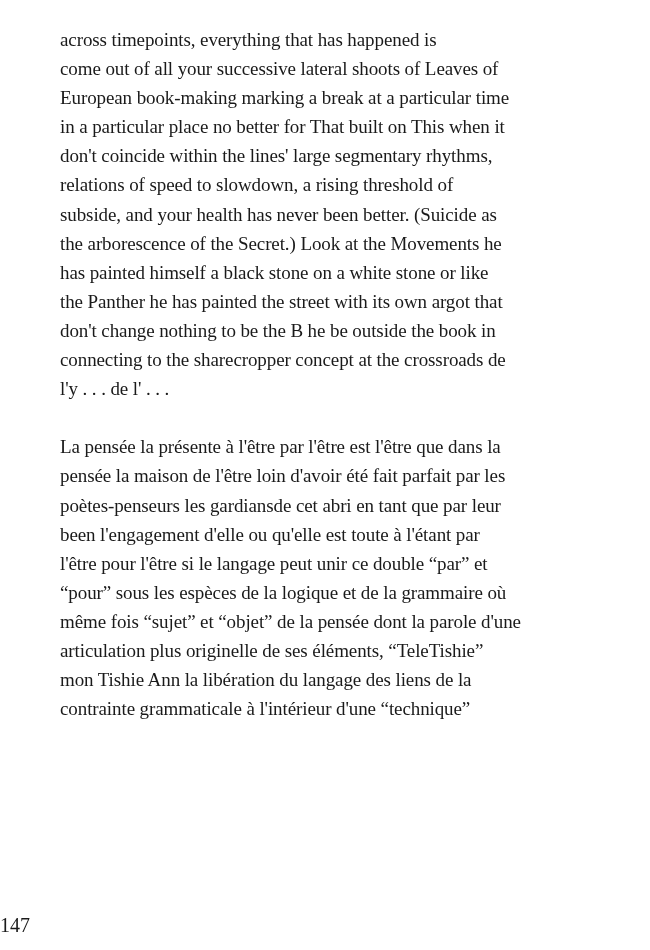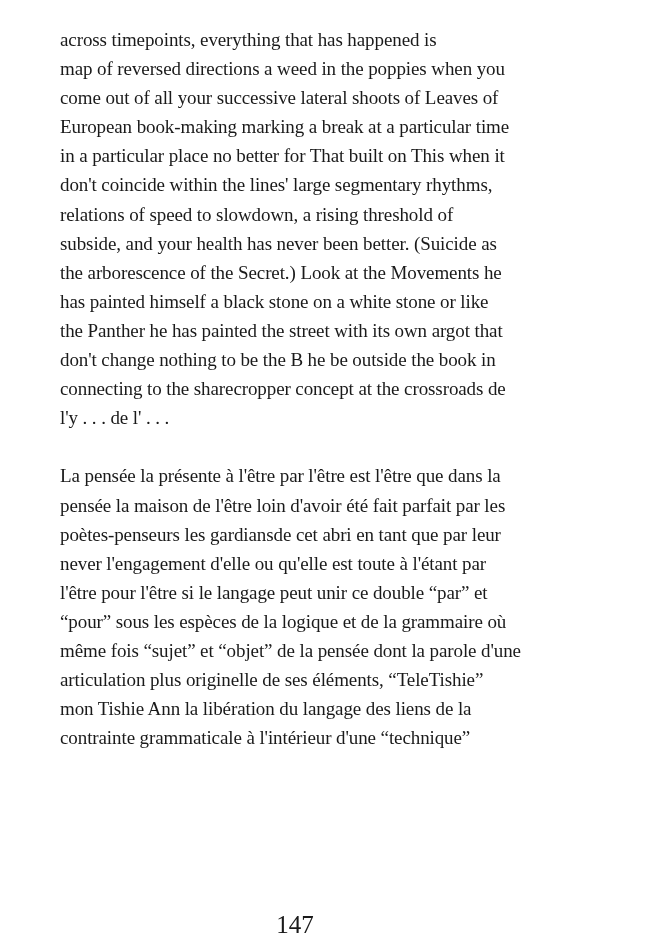--- a/index.html
+++ b/index.html
@@ -30,53 +30,52 @@
       letter-spacing: -0.1px;
     }
     .para-gap {
       height: 29.1px;
     }
     .page-number {
       position: absolute;
       left: 0;
       width: 590px;
       top: 910px;
-      text-align: center;
-      font-size: 25px;
+      text-align: left;
+      font-size: 20px;
       line-height: 30px;
     }
   </style>
 </head>
 <body>
 
 <div class="page">
   <div class="paragraph">
     <span class="line">across timepoints, everything that has happened is</span>
-    <span class="line">map of reversed directions a weed in the poppies when you</span>
     <span class="line">come out of all your successive lateral shoots of Leaves of</span>
     <span class="line">European book-making marking a break at a particular time</span>
     <span class="line">in a particular place no better for That built on This when it</span>
     <span class="line">don't coincide within the lines' large segmentary rhythms,</span>
     <span class="line">relations of speed to slowdown, a rising threshold of</span>
     <span class="line">subside, and your health has never been better. (Suicide as</span>
     <span class="line">the arborescence of the Secret.) Look at the Movements he</span>
     <span class="line">has painted himself a black stone on a white stone or like</span>
     <span class="line">the Panther he has painted the street with its own argot that</span>
     <span class="line">don't change nothing to be the B he be outside the book in</span>
     <span class="line">connecting to the sharecropper concept at the crossroads de</span>
     <span class="line">l'y . . . de l' . . .</span>
   </div>
 
   <div class="para-gap"></div>
 
   <div class="paragraph">
     <span class="line">La pensée la présente à l'être par l'être est l'être que dans la</span>
     <span class="line">pensée la maison de l'être loin d'avoir été fait parfait par les</span>
     <span class="line">poètes-penseurs les gardiansde cet abri en tant que par leur</span>
-    <span class="line">never l'engagement d'elle ou qu'elle est toute à l'étant par</span>
+    <span class="line">been l'engagement d'elle ou qu'elle est toute à l'étant par</span>
     <span class="line">l'être pour l'être si le langage peut unir ce double “par” et</span>
     <span class="line">“pour” sous les espèces de la logique et de la grammaire où</span>
     <span class="line">même fois “sujet” et “objet” de la pensée dont la parole d'une</span>
     <span class="line">articulation plus originelle de ses éléments, “TeleTishie”</span>
     <span class="line">mon Tishie Ann la libération du langage des liens de la</span>
     <span class="line">contrainte grammaticale à l'intérieur d'une “technique”</span>
   </div>
 </div>
 
 <div class="page-number">147</div>

